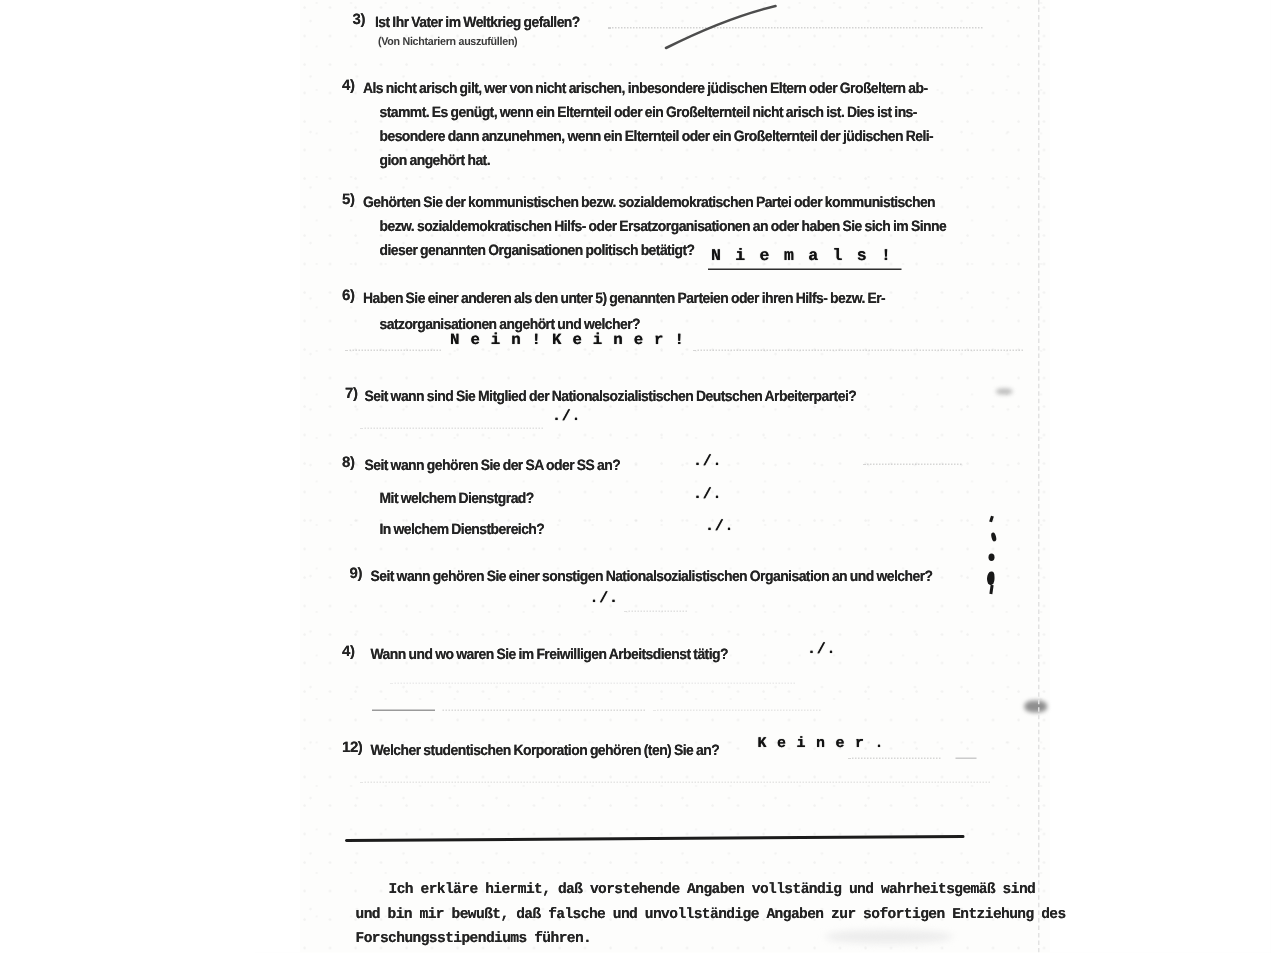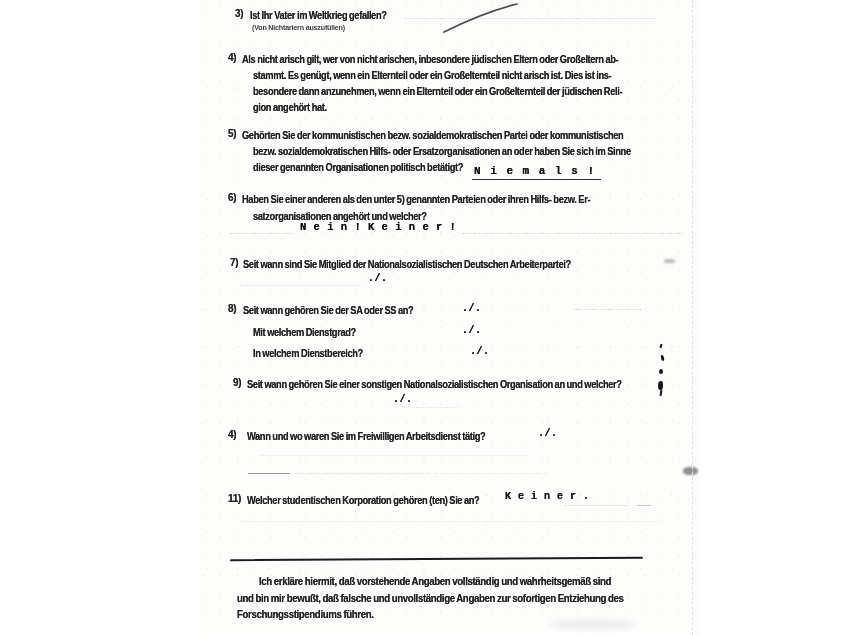--- a/index.html
+++ b/index.html
@@ -41,21 +41,21 @@
   .note {
     position:absolute; font-size:7.5px; font-weight:600; color:#3a3a3a;
     letter-spacing:-0.2px; white-space:nowrap; transform:scaleX(0.95); transform-origin:0 0;
   }
   .typed {
     position:absolute; font-family:"Liberation Mono", monospace; font-weight:700;
     color:#121212; white-space:nowrap; text-shadow:0 0 0.5px rgba(15,15,15,0.9);
     font-size:10px; letter-spacing:0.5px;
   }
   .typed.big { font-size:11px; letter-spacing:1.5px; border-bottom:1.6px solid #2e2e2e; padding:0 5px 2px 2px;margin-left:19px; }
-  .decl { position:absolute; left:37px; top:574px; width:416px; }
+  .decl { position:absolute; left:37px; top:586px; width:416px;font-family:Liberation Mono, monospace; }
   .decl .pline { transform:scaleX(0.97); font-size:10px; line-height:16.5px; height:16.5px; }
   .decl .indent { margin-left:22px; }
   
   .dots { position:absolute; height:0; border-bottom:1.6px dotted #b0b0b0; }
   .solidseg { position:absolute; height:0; border-bottom:1px solid #9a9a9a; }
   .rule {
     position:absolute; left:30px; top:558px; width:413px; height:2px;
     background:#1c1c1c; transform:rotate(-0.35deg); border-radius:1px;
   }
   .speck { position:absolute; background:#181818; }
@@ -146,21 +146,21 @@
     <div class="single pline" style="left:47px">Wann und wo waren Sie im Freiwilligen Arbeitsdienst tätig?</div>
   </div>
   <div class="typed" style="left:338px; top:428px">./.</div>
   <div class="dots" style="left:60px; top:455px; width:270px; opacity:0.22"></div>
   <div class="solidseg" style="left:48px; top:473px; width:42px"></div>
   <div class="dots" style="left:95px; top:473px; width:135px; opacity:0.45"></div>
   <div class="dots" style="left:235px; top:473px; width:112px; opacity:0.28"></div>
   <div class="smudge" style="left:483px; top:467px; width:15px; height:8px"></div>
 
   <div class="q" style="top:493px">
-    <span class="num" style="left:28px">11)</span>
+    <span class="num" style="left:28px">12)</span>
     <div class="single pline" style="left:47px">Welcher studentischen Korporation gehören (ten) Sie an?</div>
   </div>
   <div class="typed" style="left:305px; top:491px">K e i n e r .</div>
   <div class="dots" style="left:365px; top:505px; width:62px; opacity:0.5"></div>
   <div class="solidseg" style="left:437px; top:505px; width:14px; opacity:0.5"></div>
   <div class="dots" style="left:40px; top:521px; width:420px; opacity:0.3"></div>
 
   <div class="rule"></div>
 
   <div class="decl">

